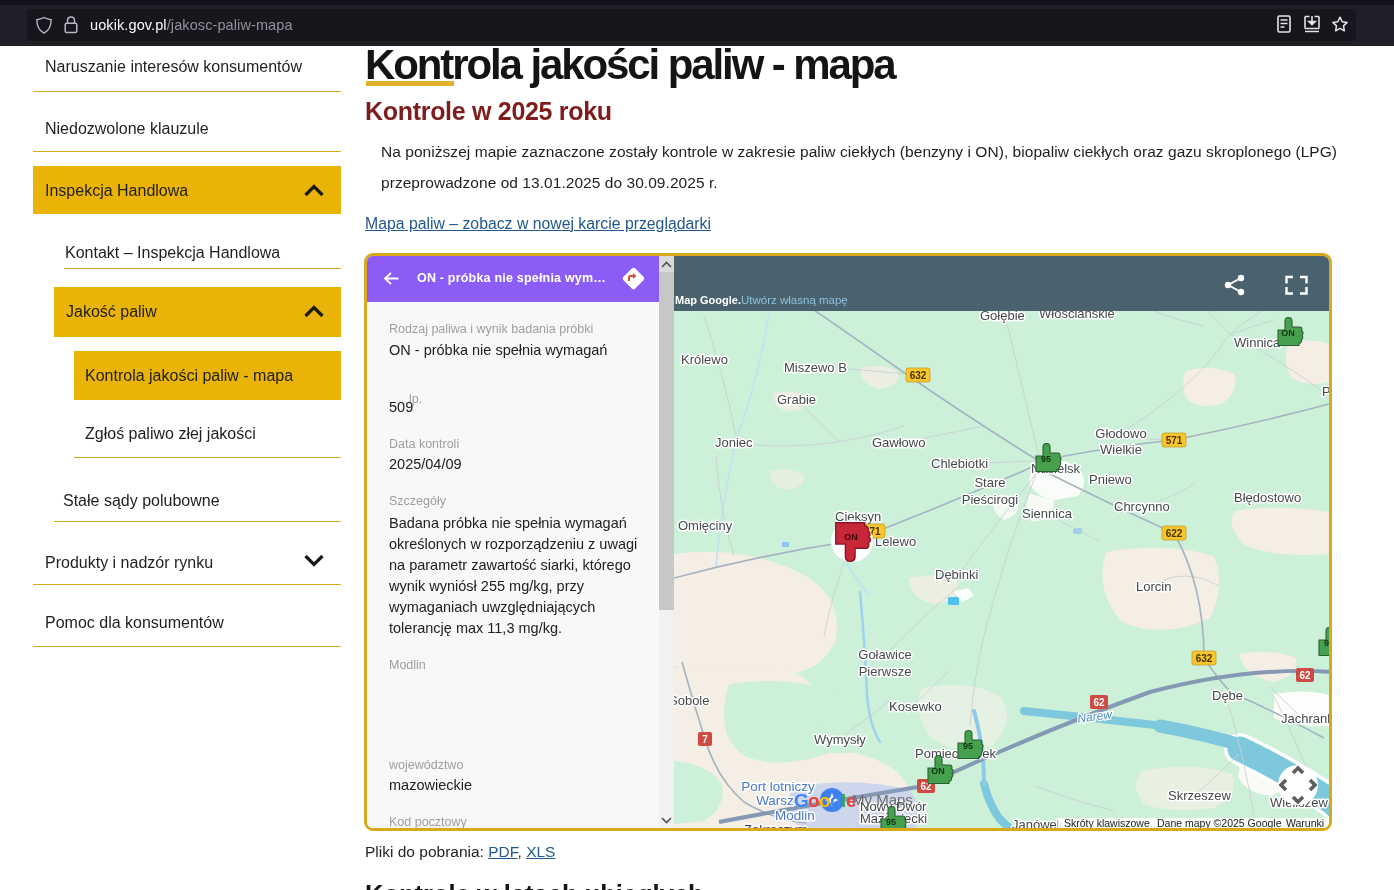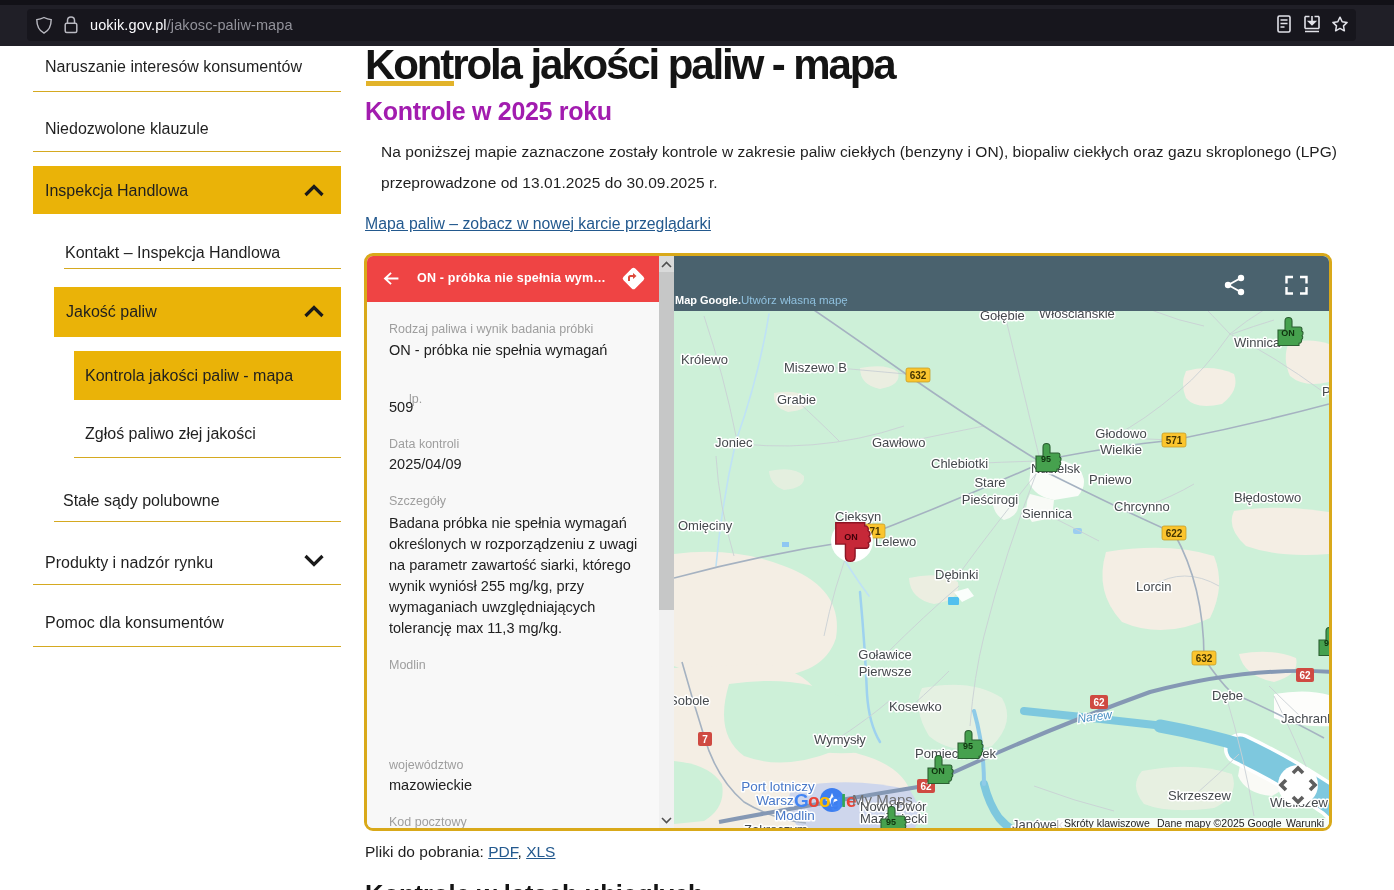--- a/index.html
+++ b/index.html
@@ -13,30 +13,30 @@
 .cicon { position:absolute; color:#b9b9c1; }
 
 .nav-sep { position:absolute; height:1px; background:#d5a920; }
 .nav-item { position:absolute; font-size:16px; color:#1f1f1f; }
 .nav-yellow { position:absolute; background:#eab308; }
 .nav-yellow span { position:absolute; font-size:16px; color:#1f1f1f; }
 .chev { position:absolute; }
 
 #h1 { position:absolute; left:365px; top:41px; font-size:42px; font-weight:bold; color:#141414; letter-spacing:-2.1px; }
 #h1line { position:absolute; left:366px; top:81px; width:88px; height:5px; background:#e2b32a; }
-#h2 { position:absolute; left:365px; top:97px; font-size:25px; font-weight:bold; color:#a21caf; letter-spacing:-0.3px; }
+#h2 { position:absolute; left:365px; top:97px; font-size:25px; font-weight:bold; color:#7f1d1d; letter-spacing:-0.3px; }
 #para { position:absolute; left:365px; top:137px; font-size:15.5px; color:#1f1f1f; line-height:30.5px; letter-spacing:0.05px;margin-left:16px; }
 #maplink { position:absolute; left:365px; top:215px; font-size:15.8px; color:#23598e; text-decoration:underline; }
 #dl { position:absolute; left:365px; top:843px; font-size:15.5px; color:#1f1f1f; }
 #dl a { color:#23598e; text-decoration:underline; }
 #h2b { position:absolute; left:365px; top:880px; font-size:25.5px; font-weight:bold; color:#141414; }
 
 #mapbox { position:absolute; left:364px; top:253px; width:968px; height:578px; border:3px solid #d9a91a; border-radius:9px; overflow:hidden; background:#f8f8f8; }
 
-#redhead { position:absolute; left:0; top:0; width:292px; height:46px; background:#ef4444; }
+#redhead { position:absolute; left:0; top:0; width:292px; height:46px; background:#8b5cf6; }
 #panel { position:absolute; left:0; top:46px; width:292px; height:526px; background:#f8f8f8; }
 .plabel { position:absolute; left:22px; font-size:12.5px; color:#9e9e9e; white-space:nowrap; }
 .pvalue { position:absolute; left:22px; font-size:14.5px; color:#212121; white-space:nowrap; }
 #sbar { position:absolute; left:292px; top:0; width:15px; height:572px; background:#f1f1f1; }
 #sthumb { position:absolute; left:0px; top:16px; width:15px; height:338px; background:#c6c7c7; }
 #maparea { position:absolute; left:307px; top:0; width:655px; height:572px; }
 </style>
 </head>
 <body>
 

